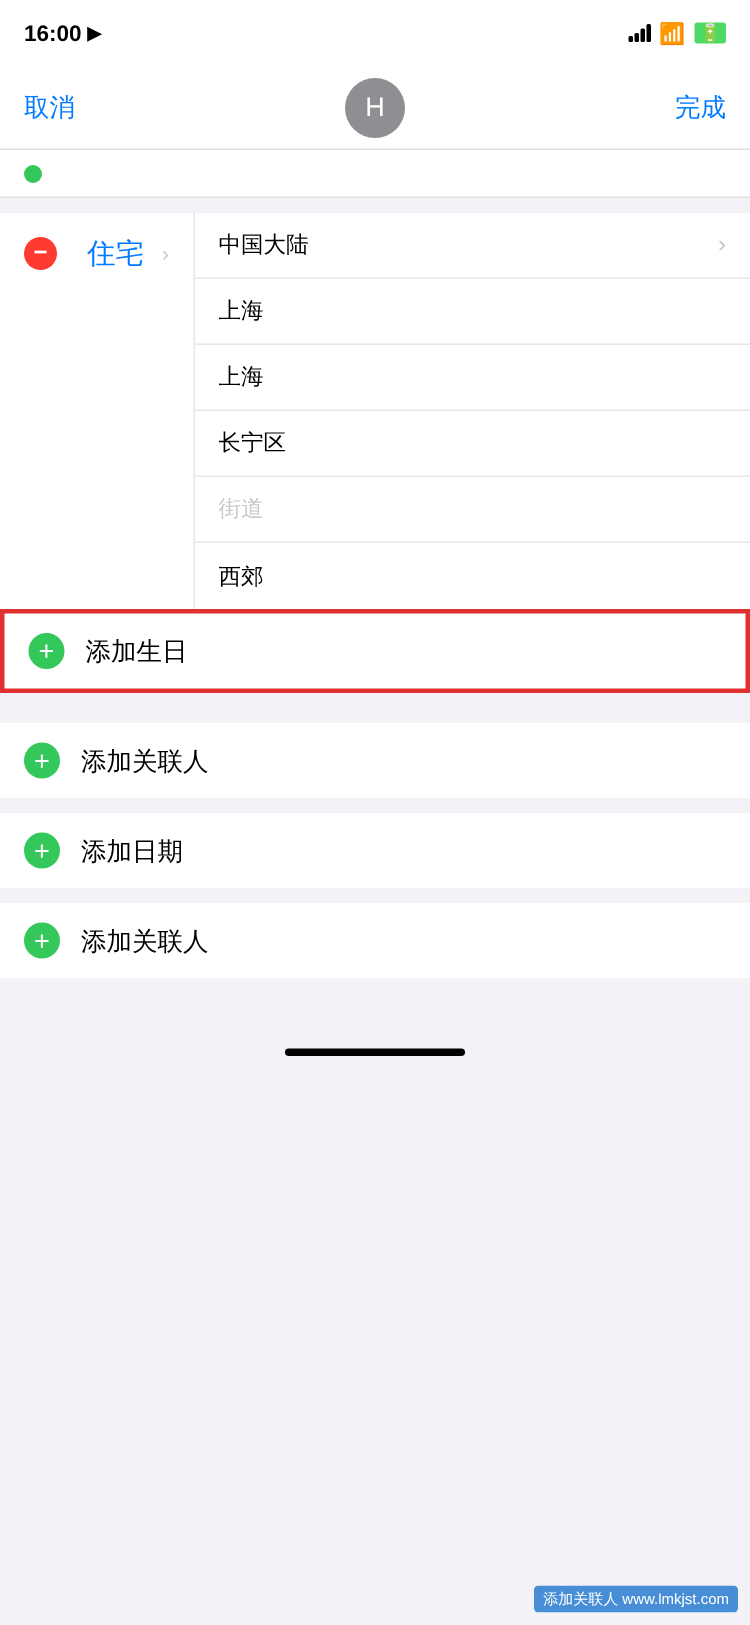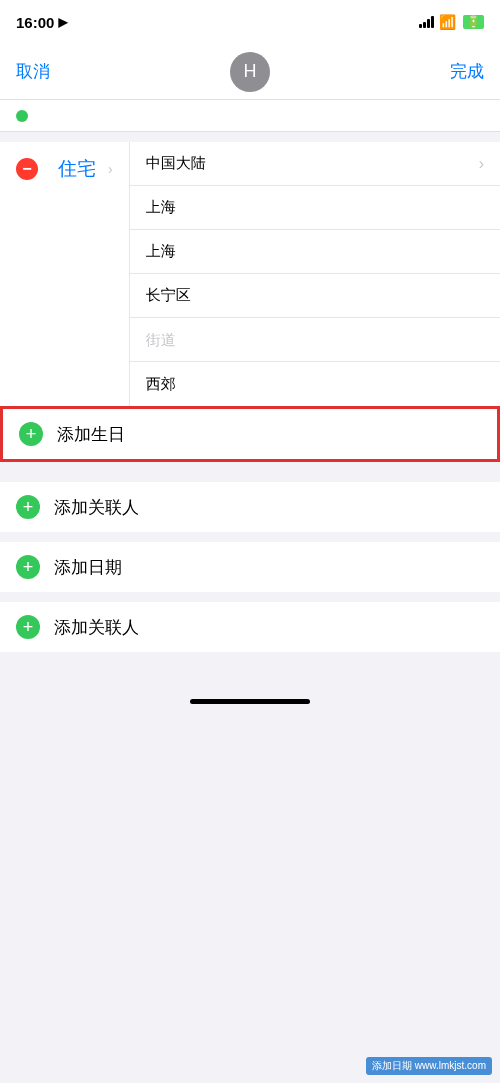--- a/index.html
+++ b/index.html
@@ -347,13 +347,13 @@
       <span>+</span>
     </div>
     <span class="add-label">添加关联人</span>
   </div>
 </div>
 
 <div style="height: 60px; background: #f2f2f7; display:flex; align-items:flex-end; justify-content:center; padding-bottom:8px;">
   <div style="width:120px; height:5px; background:#000; border-radius:3px;"></div>
 </div>
 
-<div class="watermark">添加日期 www.lmkjst.com</div>
+<div class="watermark">添加关联人 www.lmkjst.com</div>
 
 </body></html>

